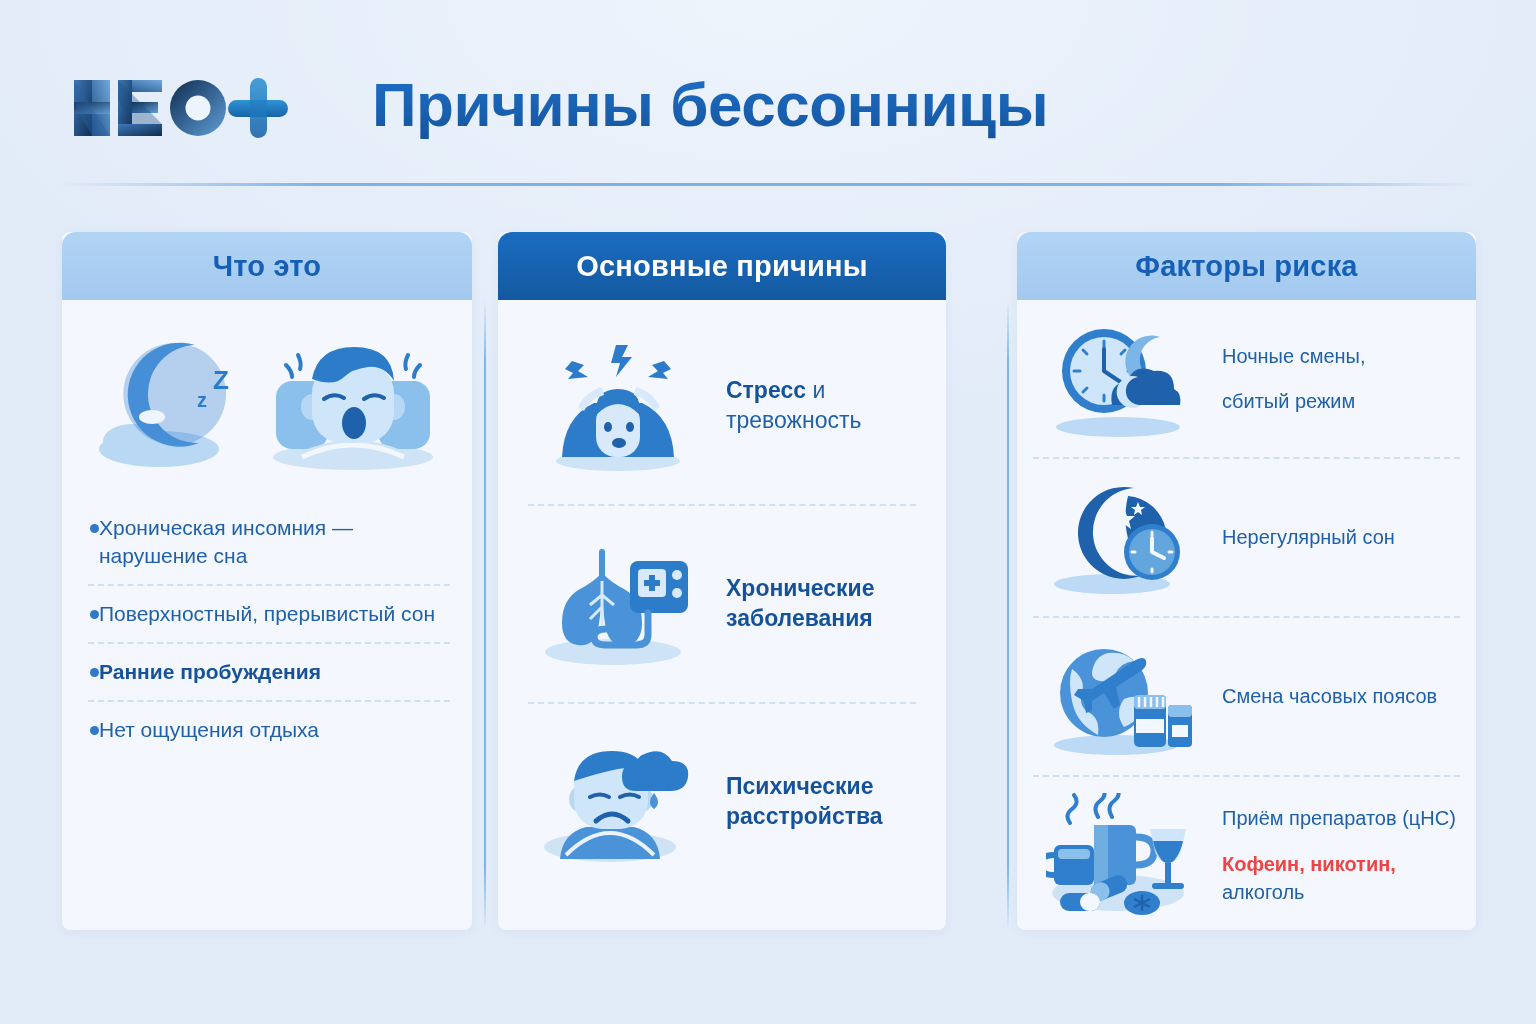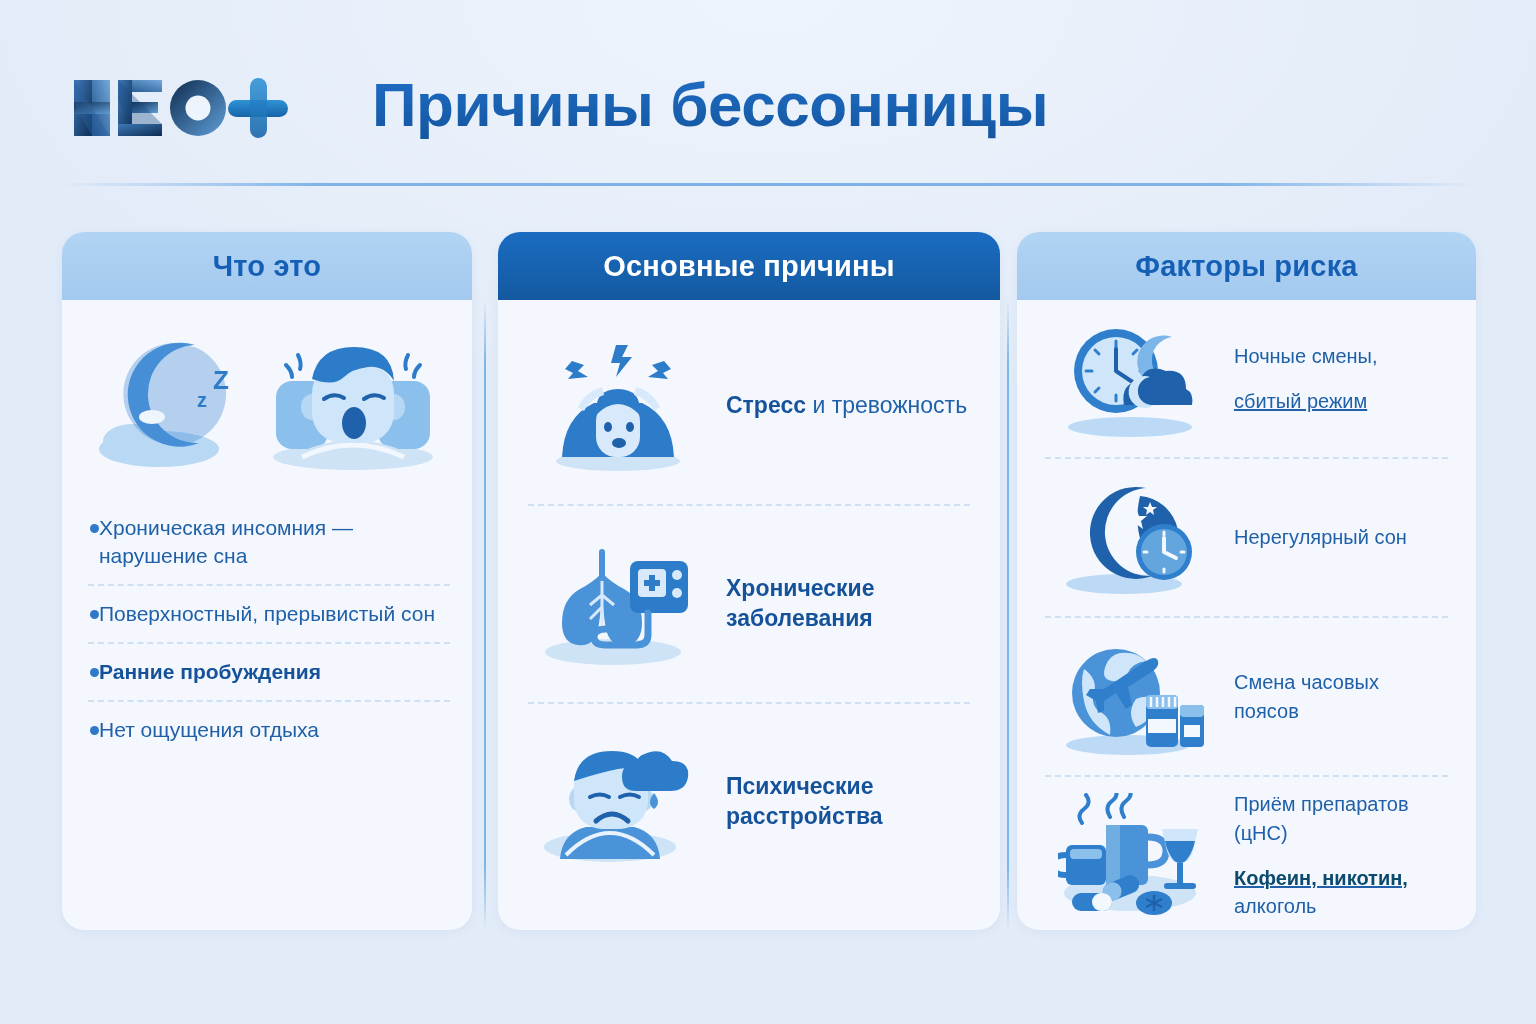--- a/index.html
+++ b/index.html
@@ -47,27 +47,27 @@
   }
   .vline{
     position:absolute;top:68px;width:2px;height:630px;
     background:linear-gradient(180deg,rgba(120,180,235,0) 0%,#7cb6e8 10%,#7cb6e8 90%,rgba(120,180,235,0) 100%);
   }
   .vline.v1{left:484px;}
   .vline.v2{left:1007px;}
 
   .card{
     position:absolute;top:0;
-    border-radius:22px;
+    border-radius:8px;
     background:#f4f8fe;
     box-shadow:0 2px 10px rgba(70,120,180,.07);
     overflow:hidden;
   }
   .card.c1{left:62px;width:410px;height:698px;}
-  .card.c2{left:498px;width:502px;height:698px;}
+  .card.c2{left:498px;width:448px;height:698px;}
   .card.c3{left:1017px;width:459px;height:698px;}
 
   .card-head{
     height:68px;display:flex;align-items:center;justify-content:center;
     border-radius:14px 14px 0 0;
   }
   .card-head.light{background:linear-gradient(180deg,#b2d4f4 0%,#a3c9ef 100%);}
   .card-head.dark{background:linear-gradient(180deg,#1a6cc2 0%,#14599f 100%);}
   .card-head .t{font-size:29px;font-weight:bold;letter-spacing:.2px;}
   .card-head.light .t{color:#1560b6;}
@@ -101,31 +101,31 @@
     display:flex;align-items:center;gap:18px;
     height:196px;
     border-bottom:2px dashed #cfe0f2;
   }
   .row2:last-child{border-bottom:none;}
   .row2 .ic{width:180px;flex:0 0 auto;display:flex;align-items:center;justify-content:center;}
   .row2 .lbl{font-size:23px;color:#1f60a8;line-height:1.3;}
   .row2 .lbl b{font-weight:bold;color:#15529a;}
 
   
-  .rows3{padding:0 28px;}
+  .rows3{padding:0 16px;}
   .row3{
     display:flex;align-items:center;gap:14px;
     height:157px;
     border-bottom:2px dashed #cfe0f2;
   }
   .row3:last-child{border-bottom:none;}
   .row3 .ic{width:175px;flex:0 0 auto;display:flex;align-items:center;justify-content:center;}
   .row3 .lbl{font-size:20px;color:#1f60a8;line-height:1.42;}
-  .row3 .lbl .ln2{margin-top:17px;text-decoration:underline;}
-  .row3 .lbl b{font-weight:bold;color:#0c4a6e;}
+  .row3 .lbl .ln2{margin-top:17px;}
+  .row3 .lbl b{font-weight:bold;color:#ef4444;}
 </style>
 </head>
 <body>
 
 <div class="page">
 
   <div class="topbar">
 
     <div class="logo">
       <svg width="230" height="70" viewBox="0 0 230 70">

